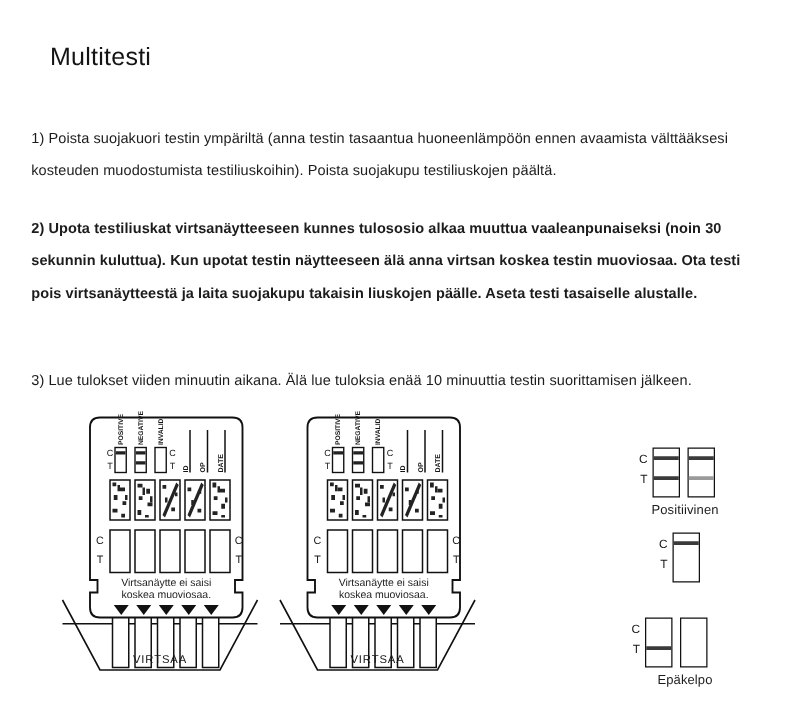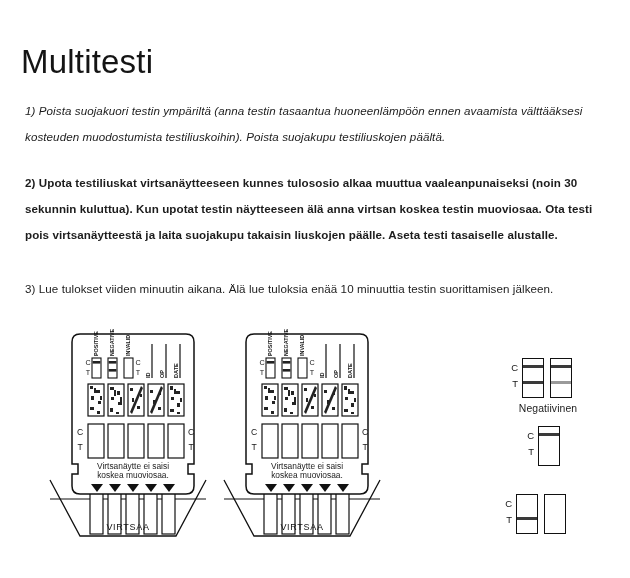--- a/index.html
+++ b/index.html
@@ -16,40 +16,40 @@
     overflow: hidden;
   }
   #page {
     position: absolute;
     inset: 0;
   }
 
   
   .doc-title {
     position: absolute;
-    left: 21px;
+    left: 40px;
     top: 22px;
-    font-size: 33px;
+    font-size: 20px;
     font-weight: 400;
     letter-spacing: 0.2px;
     color: #141414;
     line-height: 1.1;
   }
   .para {
     position: absolute;
     left: 25px;
     width: 585px;
     font-size: 11.6px;
     line-height: 26px;
     color: #1c1c1c;
     letter-spacing: 0.08px;
   }
-  .para.p1 { top: 86px; font-style: italic; }
+  .para.p1 { top: 86px; }
   .para.p2 { top: 158px; font-weight: bold; }
-  .para.p3 { top: 264px; }
+  .para.p3 { top: 280px; }
 
   
   .diagram-layer {
     position: absolute;
     left: 0;
     top: 320px;
     width: 630px;
     height: 258px;
   }
   .device-unit {
@@ -392,21 +392,21 @@
           <div class="strip-box" style="left:44px; top:2px; width:22px; height:40px;">
             <div class="band dark" style="top:6px;"></div>
             <div class="band dark" style="top:22px;"></div>
           </div>
 
           <div class="strip-box" style="left:72px; top:2px; width:22px; height:40px;">
             <div class="band dark" style="top:6px;"></div>
             <div class="band light" style="top:22px;"></div>
           </div>
         </div>
-        <div class="legend-caption">Negatiivinen</div>
+        <div class="legend-caption">Positiivinen</div>
       </div>
 
       <div class="legend-item pos">
         <div class="legend-art">
           <div class="ct-letters" style="left:44px; top:6px;">C</div>
           <div class="ct-letters" style="left:44px; top:22px;">T</div>
 
           <div class="strip-box" style="left:60px; top:2px; width:22px; height:40px;">
             <div class="band dark" style="top:6px;"></div>
           </div>
@@ -417,17 +417,18 @@
         <div class="legend-art">
           <div class="ct-letters" style="left:22px; top:6px;">C</div>
           <div class="ct-letters" style="left:22px; top:22px;">T</div>
 
           <div class="strip-box" style="left:38px; top:2px; width:22px; height:40px;">
             <div class="band dark" style="top:22px;"></div>
           </div>
 
           <div class="strip-box" style="left:66px; top:2px; width:22px; height:40px;"></div>
         </div>
+        <div class="legend-caption">Epäkelpo</div>
       </div>
 
     </div>
   </div>
 </div>
 
 </body></html>

